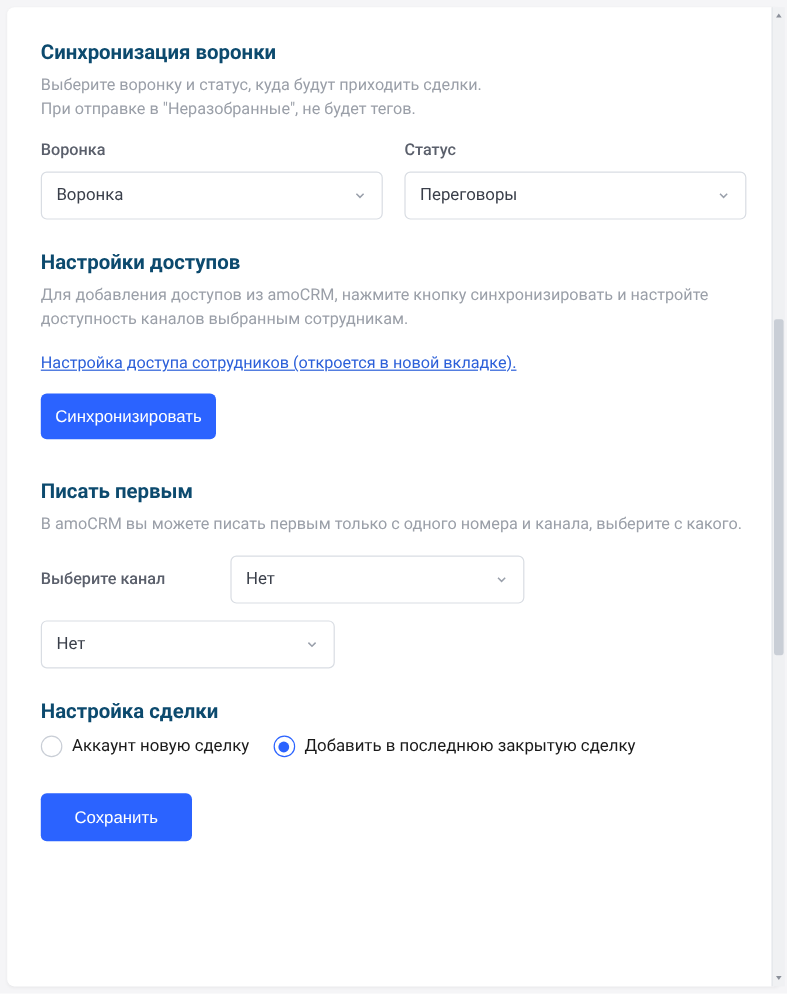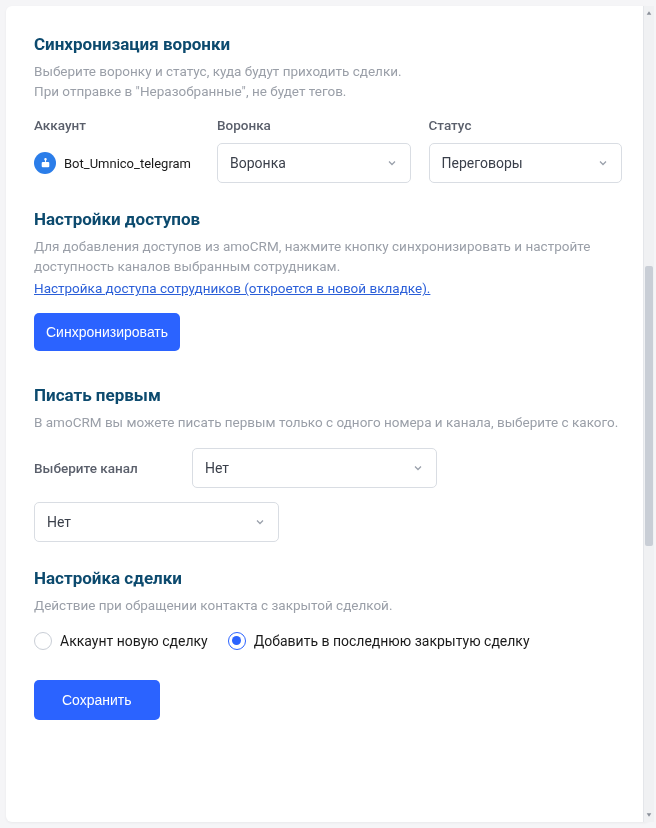--- a/index.html
+++ b/index.html
@@ -99,21 +99,21 @@
       flex-shrink: 0;
     }
     .chevron svg { width: 12px; height: 12px; }
     .link {
       color: #2b5fd9;
       text-decoration: underline;
       font-size: 13.5px;
       line-height: 1.45;
     }
     .link-wrapper {
-      margin-top: 2px;
+      margin-top: 16px;
     }
     .btn-primary {
       background: #2b63ff;
       color: #fff;
       border: none;
       border-radius: 5px;
       padding: 11px 12px;
       font-size: 14px;
       font-weight: 500;
       cursor: pointer;
@@ -215,35 +215,20 @@
 
 <div class="outer-container">
   
   
   <div class="section">
     <h2 class="section-title">Синхронизация воронки</h2>
     <p class="section-desc" style="white-space: pre-line;">Выберите воронку и статус, куда будут приходить сделки.
 При отправке в "Неразобранные", не будет тегов.</p>
 
     <div class="form-row">
-      <div class="form-col col-account">
-        <span class="label">Аккаунт</span>
-        <div class="account-value">
-          <span class="avatar">
-            <svg viewBox="0 0 24 24" fill="none" stroke="#fff" stroke-width="2">
-              <rect x="5" y="9" width="14" height="10" rx="2" fill="#fff" stroke="none"></rect>
-              <circle cx="9" cy="14" r="1.3" fill="#2b7de9"></circle>
-              <circle cx="15" cy="14" r="1.3" fill="#2b7de9"></circle>
-              <line x1="12" y1="5" x2="12" y2="9" stroke="#fff"></line>
-              <circle cx="12" cy="4" r="1.3" fill="#fff"></circle>
-            </svg>
-          </span>
-          <span class="account-name">Bot_Umnico_telegram</span>
-        </div>
-      </div>
 
       <div class="form-col col-pipeline">
         <span class="label">Воронка</span>
         <div class="select">
           <span class="select-text">Воронка</span>
           <span class="chevron">
             <svg viewBox="0 0 24 24" fill="none" stroke="currentColor" stroke-width="2.5">
                 <polyline points="6 9 12 15 18 9"></polyline>
               </svg>
           </span>
@@ -301,21 +286,20 @@
               <polyline points="6 9 12 15 18 9"></polyline>
             </svg>
         </span>
       </div>
     </div>
   </div>
 
   
   <div class="section" style="margin-bottom:10px;">
     <h2 class="section-title">Настройка сделки</h2>
-    <p class="section-desc">Действие при обращении контакта с закрытой сделкой.</p>
 
     <div class="radio-group">
       <label class="radio-item">
         <span class="radio"></span>
         <span class="radio-label">Аккаунт новую сделку</span>
       </label>
       <label class="radio-item">
         <span class="radio checked"></span>
         <span class="radio-label">Добавить в последнюю закрытую сделку</span>
       </label>

